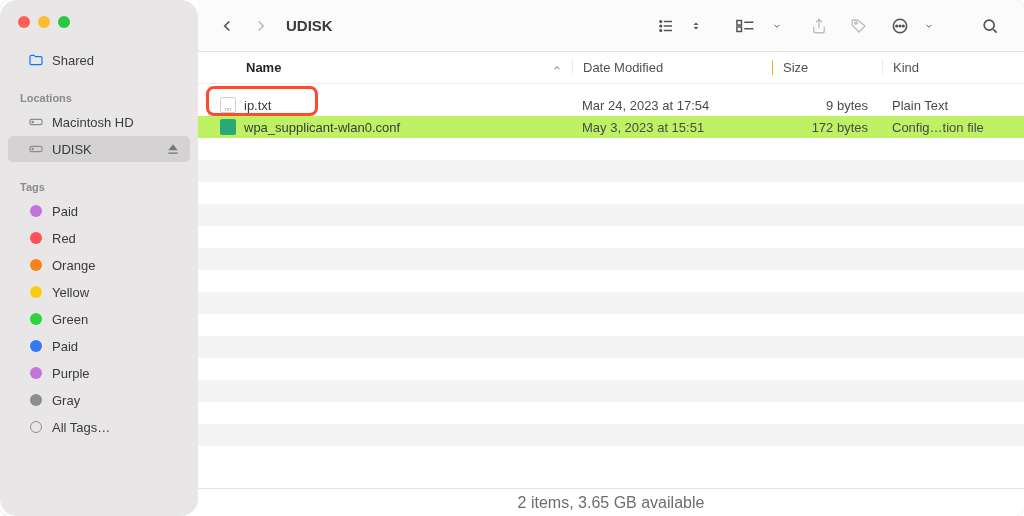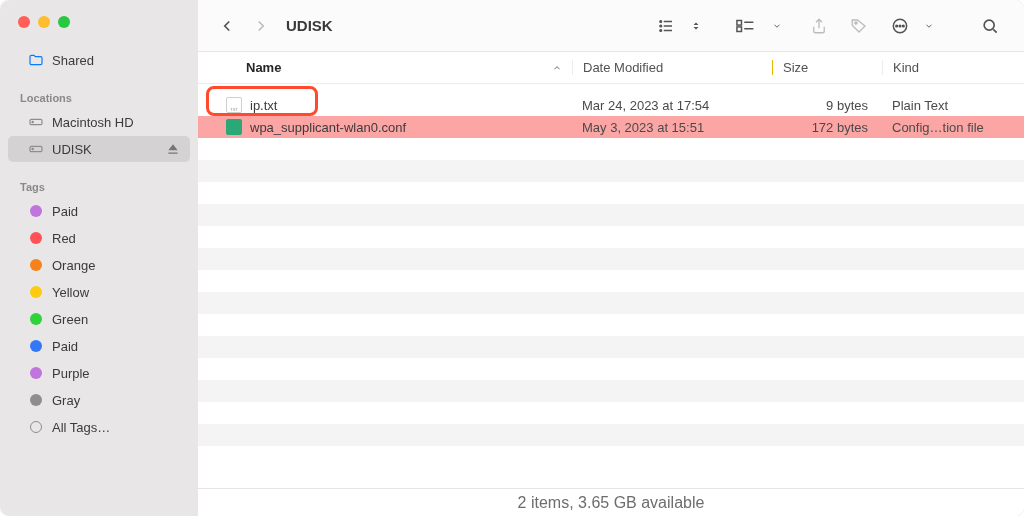--- a/index.html
+++ b/index.html
@@ -1,19 +1,19 @@
 <!DOCTYPE html>
 <html><head>
 <meta charset="utf-8">
 <style>
   * { margin: 0; padding: 0; box-sizing: border-box; font-family: -apple-system, BlinkMacSystemFont, "Segoe UI", Helvetica, Arial, sans-serif; }
   body { width: 1024px; height: 516px; background: #fff; position: relative; overflow: hidden; border-radius: 10px; box-shadow: 0 0 0 1px rgba(0,0,0,0.05); }
 
   
-  .sidebar { position:absolute; left:0; top:0; width:198px; height:100%; background:#e9e6e7; padding-top:12px; }
+  .sidebar { position:absolute; left:0; top:0; width:198px; height:100%; background:#e9e6e7; padding-top:12px;border-radius:17px; }
   .traffic { display:flex; gap:8px; padding:4px 0 18px 18px; }
   .traffic span { width:12px; height:12px; border-radius:50%; display:inline-block; }
   .dot-close { background:#ff5f57; }
   .dot-min   { background:#febc2e; }
   .dot-max   { background:#28c840; }
   .side-item { display:flex; align-items:center; font-size:13px; color:#3b3b3b; padding:4px 10px 4px 20px; border-radius:5px; margin:1px 8px; height:26px; }
   .side-item .icon { width:16px; height:16px; margin-right:8px; color:#0a7aff; display:flex; align-items:center; justify-content:center; }
   .side-item.selected { background:#d5d2d3; }
   .side-heading { font-size:11px; color:#8a8a8a; font-weight:600; padding:18px 0 4px 20px; }
   .eject { margin-left:auto; color:#767676; }
@@ -37,22 +37,22 @@
   .col { padding:0 10px; }
   .col-name { width: 374px; padding-left:48px; font-weight:600; color:#262626; display:flex; align-items:center; }
   .col-name .sort { margin-left:auto; color:#8a8a8a; }
   .col-date { width:200px; border-left:1px solid #ececec; }
   .col-size { width:110px; border-left:1px solid #eab308; }
   .col-kind { flex:1; border-left:1px solid #ececec; }
 
   
   .list { position:absolute; left:198px; right:0; top:84px; bottom:28px; overflow:hidden; }
   .row { display:flex; align-items:center; height:22px; font-size:13px; color:#3b3b3b; }
-  .row.alt { background:#fca5a5; }
-  .cell-name { width:374px; display:flex; align-items:flex-end; padding-left:14px; }
+  .row.alt { background:#bef264; }
+  .cell-name { width:374px; display:flex; align-items:flex-end; padding-left:8px; }
   .cell-date { width:200px; padding-left:10px; color:#4a4a4a;}
   .cell-size { width:110px; text-align:right; padding-right:14px; color:#4a4a4a;}
   .cell-kind { flex:1; padding-left:10px; color:#4a4a4a;}
   .chev { width:10px; color:#8e8e8e; margin-right:4px; visibility:hidden;}
   .file-ic { width:16px; height:16px; margin-right:8px; }
   .file-ic.txt { background:linear-gradient(#fff,#fff); border:1px solid #cfcfcf; border-radius:2px; position:relative;}
   .file-ic.txt::after{content:"TXT"; position:absolute; bottom:0; left:0; right:0; font-size:4px; text-align:center; color:#888;}
   .file-ic.conf { background:#2aa876; border-radius:2px; }
 
   .placeholder { height:22px; background:#f4f4f4; margin-top:0; }

